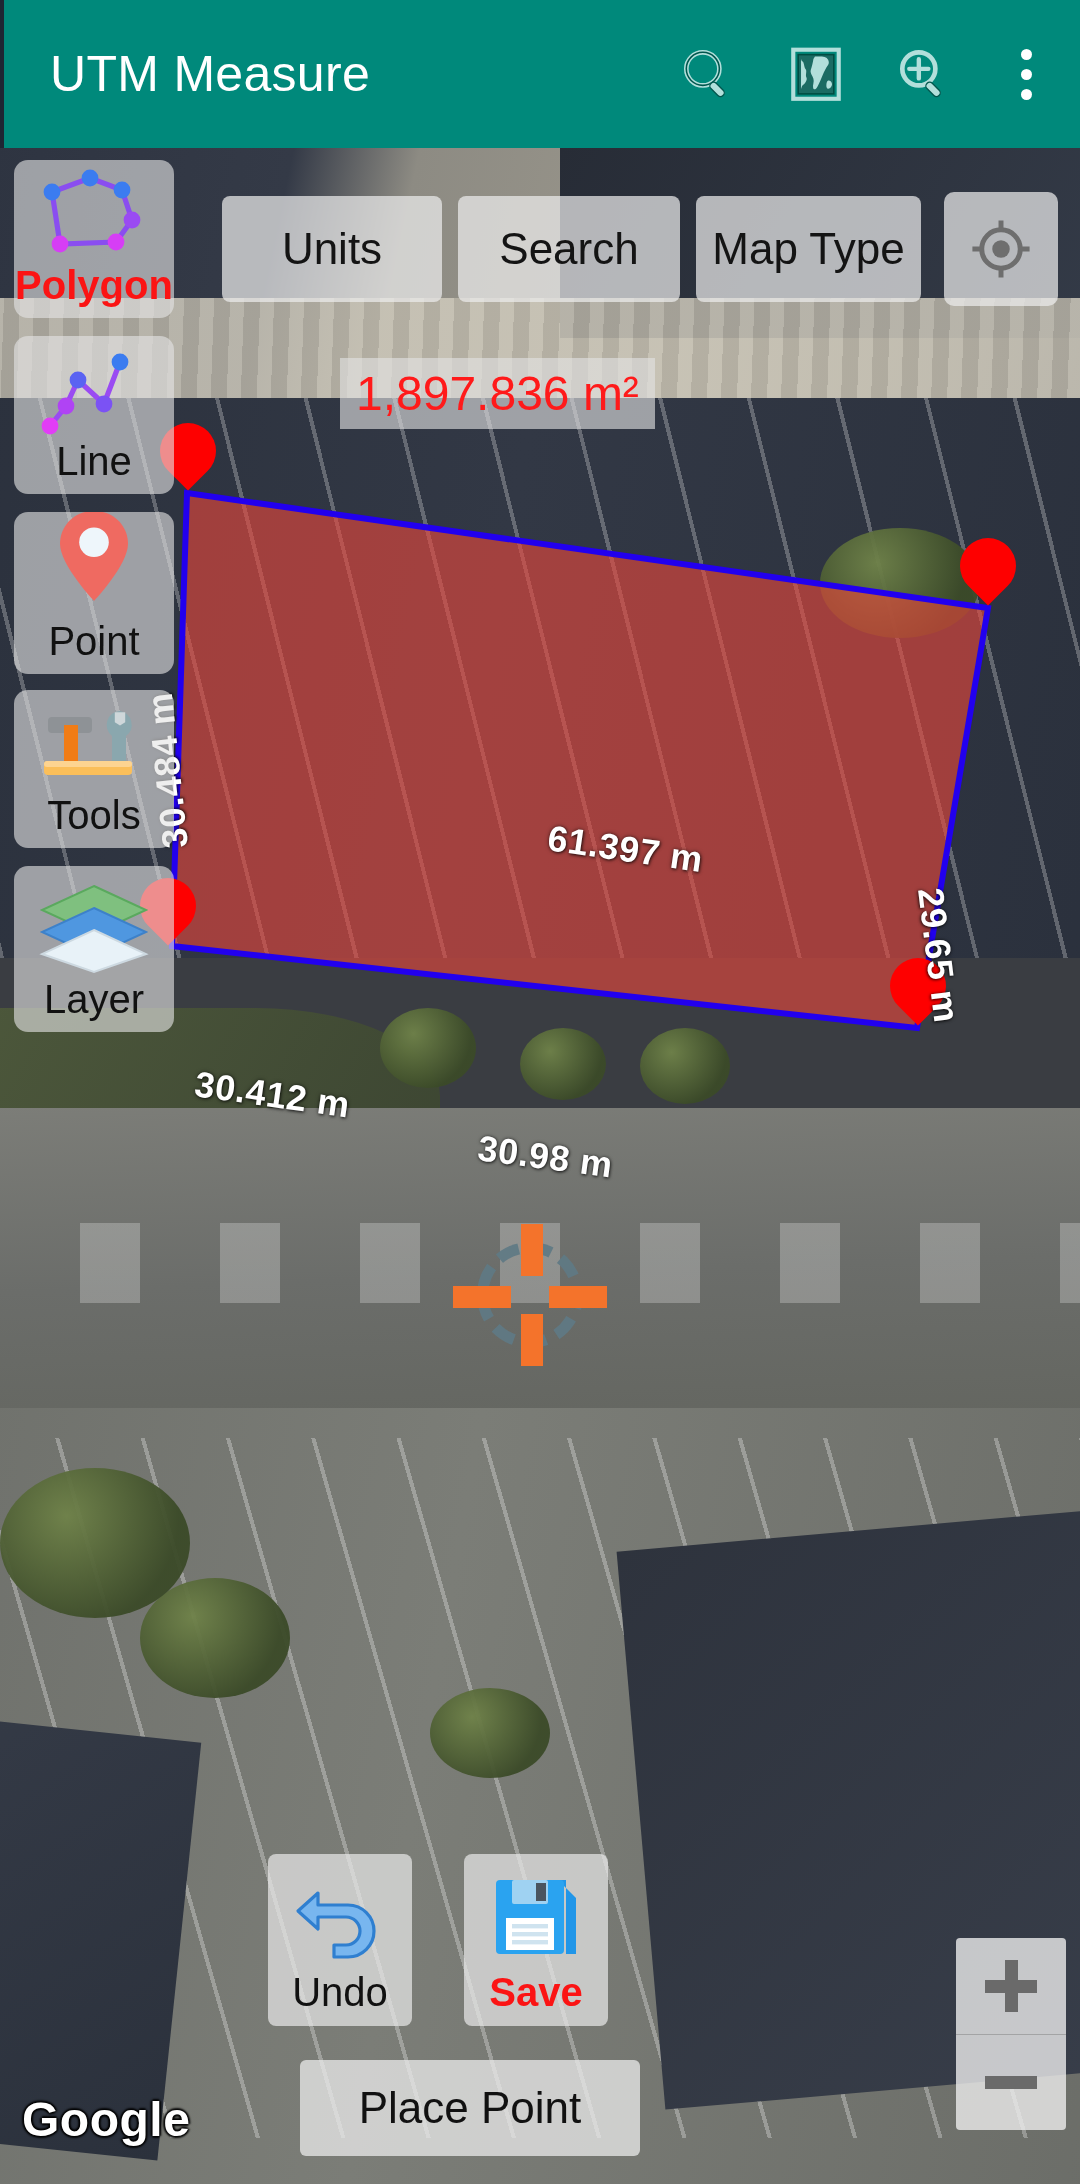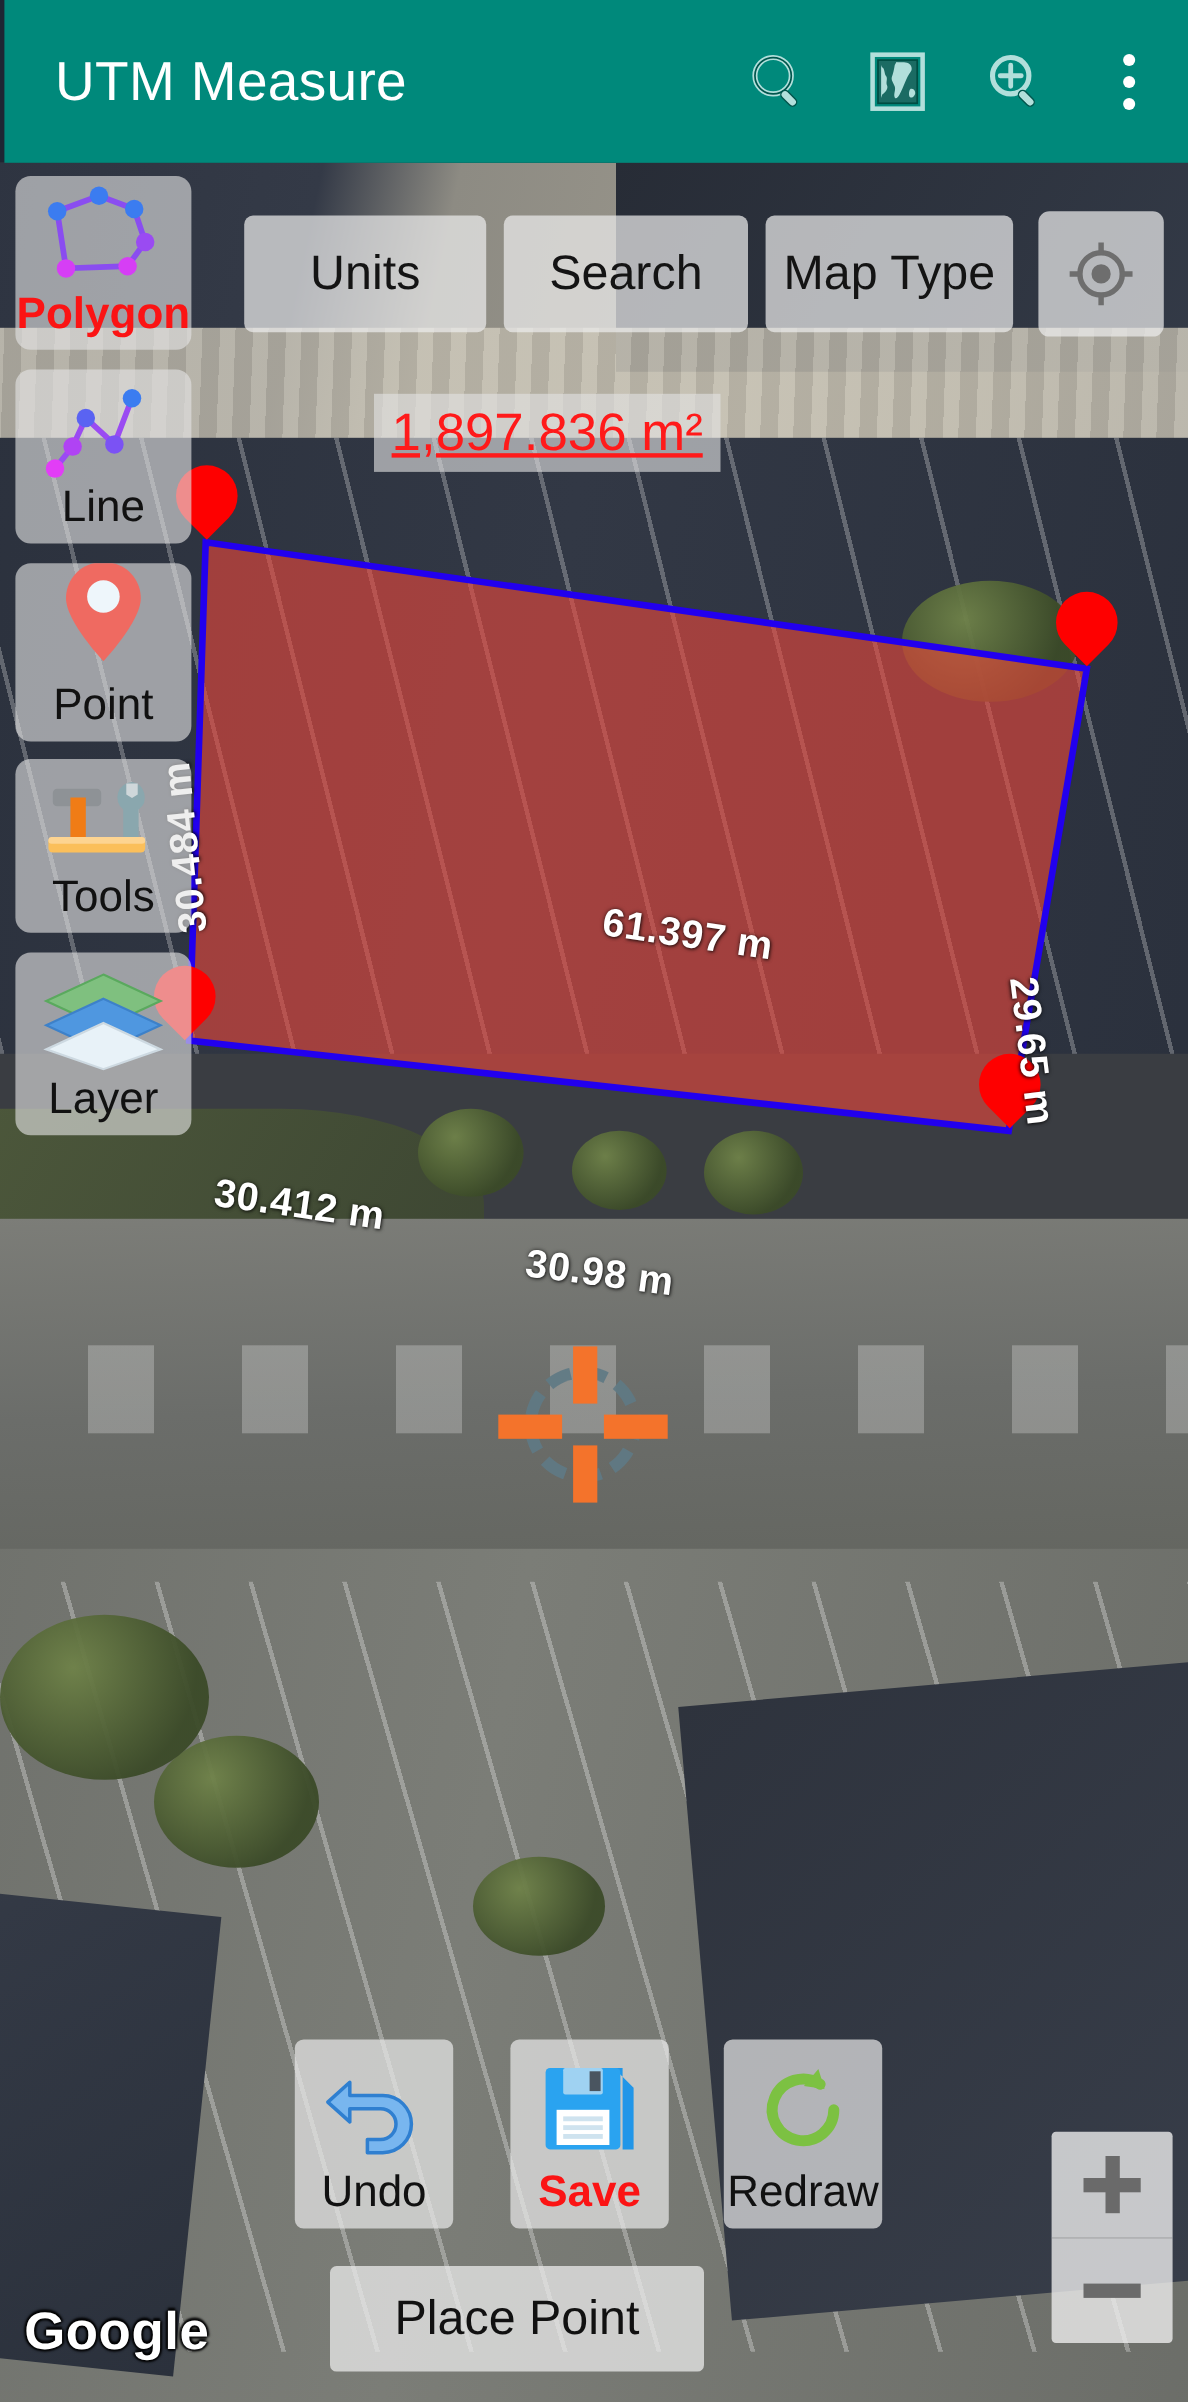--- a/index.html
+++ b/index.html
@@ -71,21 +71,21 @@
   svg.overlay { position: absolute; left: 0; top: 0; width: 1080px; height: 2036px; }
 
   .dim-label {
     position: absolute; color: #ffffff; font-weight: bold; font-size: 36px;
     white-space: nowrap; letter-spacing: .5px;
     text-shadow: 0 0 4px rgba(0,0,0,.55), 1px 1px 3px rgba(0,0,0,.6);
     transform-origin: 0 50%;
   }
   .area-badge {
     position: absolute; background: rgba(226,226,226,.62);
-    color: #ff1a1a; font-size: 48px; padding: 8px 16px; white-space: nowrap; text-decoration: underline;
+    color: #ff1a1a; font-size: 48px; padding: 8px 16px; white-space: nowrap;
   }
 
   
   .pin { position: absolute; width: 56px; height: 74px; }
   .pin::before {
     content:""; position:absolute; left:0; top:0; width:56px; height:56px;
     border-radius: 50% 50% 50% 0; background:#fe0000; transform: rotate(-45deg);
   }
 
   
@@ -359,29 +359,20 @@
         <rect x="24" y="6.5" width="5" height="9" fill="#4a5560"></rect>
         <rect x="9" y="24" width="24" height="16" fill="#ffffff"></rect>
         <rect x="12" y="27" width="18" height="2.2" fill="#cfe3ef"></rect>
         <rect x="12" y="31" width="18" height="2.2" fill="#cfe3ef"></rect>
         <rect x="12" y="35" width="18" height="2.2" fill="#cfe3ef"></rect>
       </svg>
     </span>
     <span class="lbl red">Save</span>
   </div>
 
-  <div class="abtn" style="left:658px; top:1854px;">
-    <span class="ico">
-      <svg width="96" height="96" viewBox="0 0 48 48">
-        <path d="M38 24 a14 14 0 1 1 -6.2 -11.6" fill="none" stroke="#7cc142" stroke-width="5" stroke-linecap="round"></path>
-        <path d="M31 5.5 L33.8 14.6 L24.4 13.2 Z" fill="#7cc142"></path>
-      </svg>
-    </span>
-    <span class="lbl">Redraw</span>
-  </div>
 
   <div class="place">
     <span>Place Point</span>
   </div>
 
   <div class="zoomctl">
     <div>
       <span class="zi">
           <i class="h"></i>
           <i class="v"></i>

